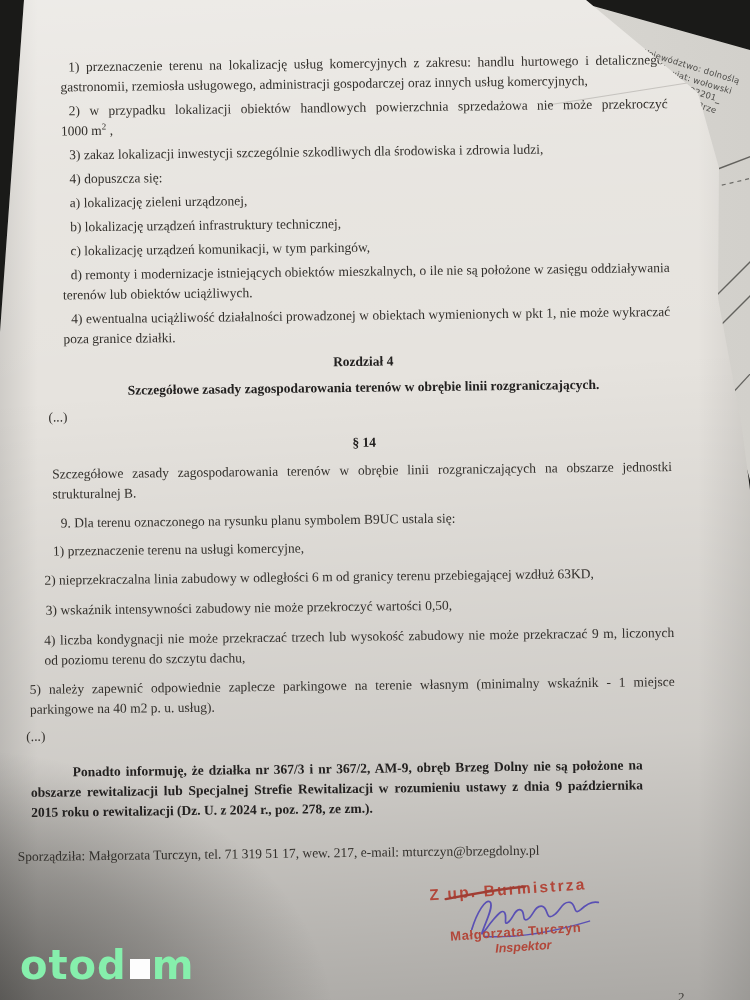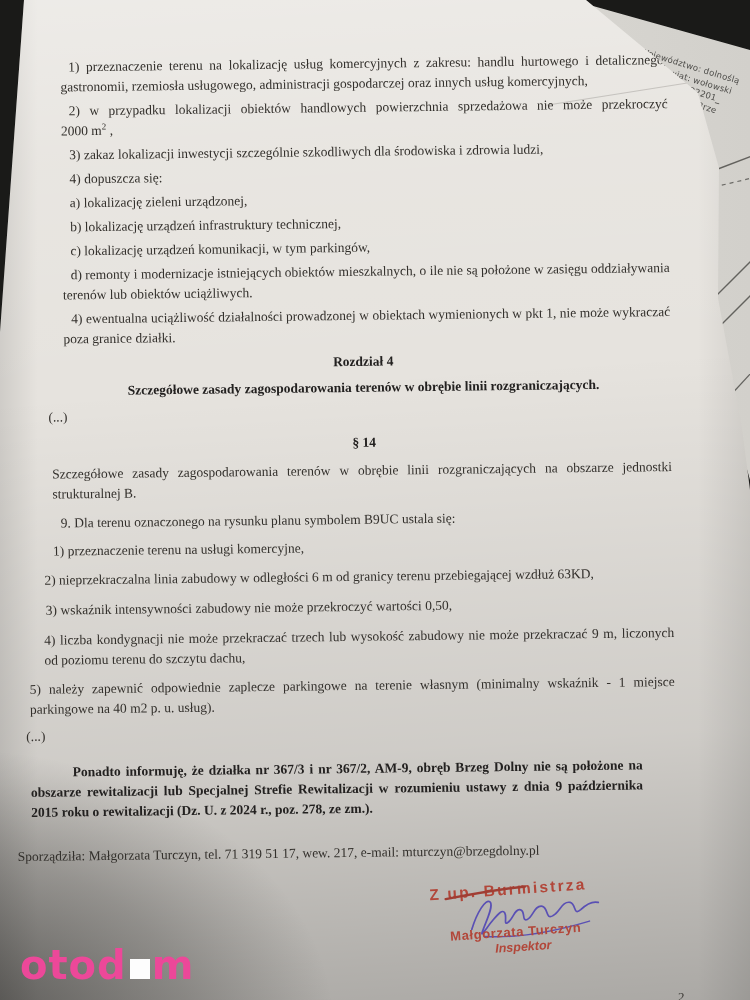--- a/index.html
+++ b/index.html
@@ -59,21 +59,21 @@
     font-size:13px;font-weight:600;letter-spacing:.6px;color:#b2473a;}
   .stamp-role{position:absolute;left:76px;top:64px;font-family:"Liberation Sans", sans-serif;
     font-style:italic;font-size:12.5px;font-weight:600;color:#b2473a;}
   .sig-svg{position:absolute;left:44px;top:12px;}
   .strike-svg{position:absolute;left:26px;top:6px;}
 
   .page-num{position:absolute;left:678px;top:989px;font-size:13px;color:#3c3a36;}
 
   
   .watermark{position:absolute;left:20px;top:942px;z-index:5;
-    font-family:"DejaVu Sans", sans-serif;font-weight:bold;font-size:40px;color:#ec4899;
+    font-family:"DejaVu Sans", sans-serif;font-weight:bold;font-size:40px;color:#86efac;
     letter-spacing:1px;}
   .wm-sq{display:inline-block;width:20px;height:20px;background:#fdfdfd;margin:0 2px 0 3px;}
 </style>
 </head>
 <body>
 
 <div class="photo">
 
   <div class="page2">
     <div class="p2text">
@@ -93,21 +93,21 @@
     </svg>
   </div>
 
   <div class="page1">
     <div class="crease"></div>
 
     <div class="content">
       <p class="b1">1) przeznaczenie terenu na lokalizację usług komercyjnych z zakresu: handlu hurtowego i detalicznego, gastronomii, rzemiosła usługowego, administracji gospodarczej oraz innych usług komercyjnych,</p>
       <p class="b1">
         <span class="jline" style="display:block;">2) w przypadku lokalizacji obiektów handlowych powierzchnia sprzedażowa nie może przekroczyć</span>
-        <span style="display:block;text-align:left;text-indent:0;"><span>2000 m</span><sup>2</sup><span> ,</span></span>
+        <span style="display:block;text-align:left;text-indent:0;"><span>1000 m</span><sup>2</sup><span> ,</span></span>
       </p>
       <p class="b1">3) zakaz lokalizacji inwestycji szczególnie szkodliwych dla środowiska i zdrowia ludzi,</p>
       <p class="b1">4) dopuszcza się:</p>
       <p class="b1">a) lokalizację zieleni urządzonej,</p>
       <p class="b1">b) lokalizację urządzeń infrastruktury technicznej,</p>
       <p class="b1">c) lokalizację urządzeń komunikacji, w tym parkingów,</p>
       <p class="b1">d) remonty i modernizacje istniejących obiektów mieszkalnych, o ile nie są położone w zasięgu oddziaływania terenów lub obiektów uciążliwych.</p>
       <p class="b1">4) ewentualna uciążliwość działalności prowadzonej w obiektach wymienionych w pkt 1, nie może wykraczać poza granice działki.</p>
 
       <p class="h">Rozdział 4</p>

